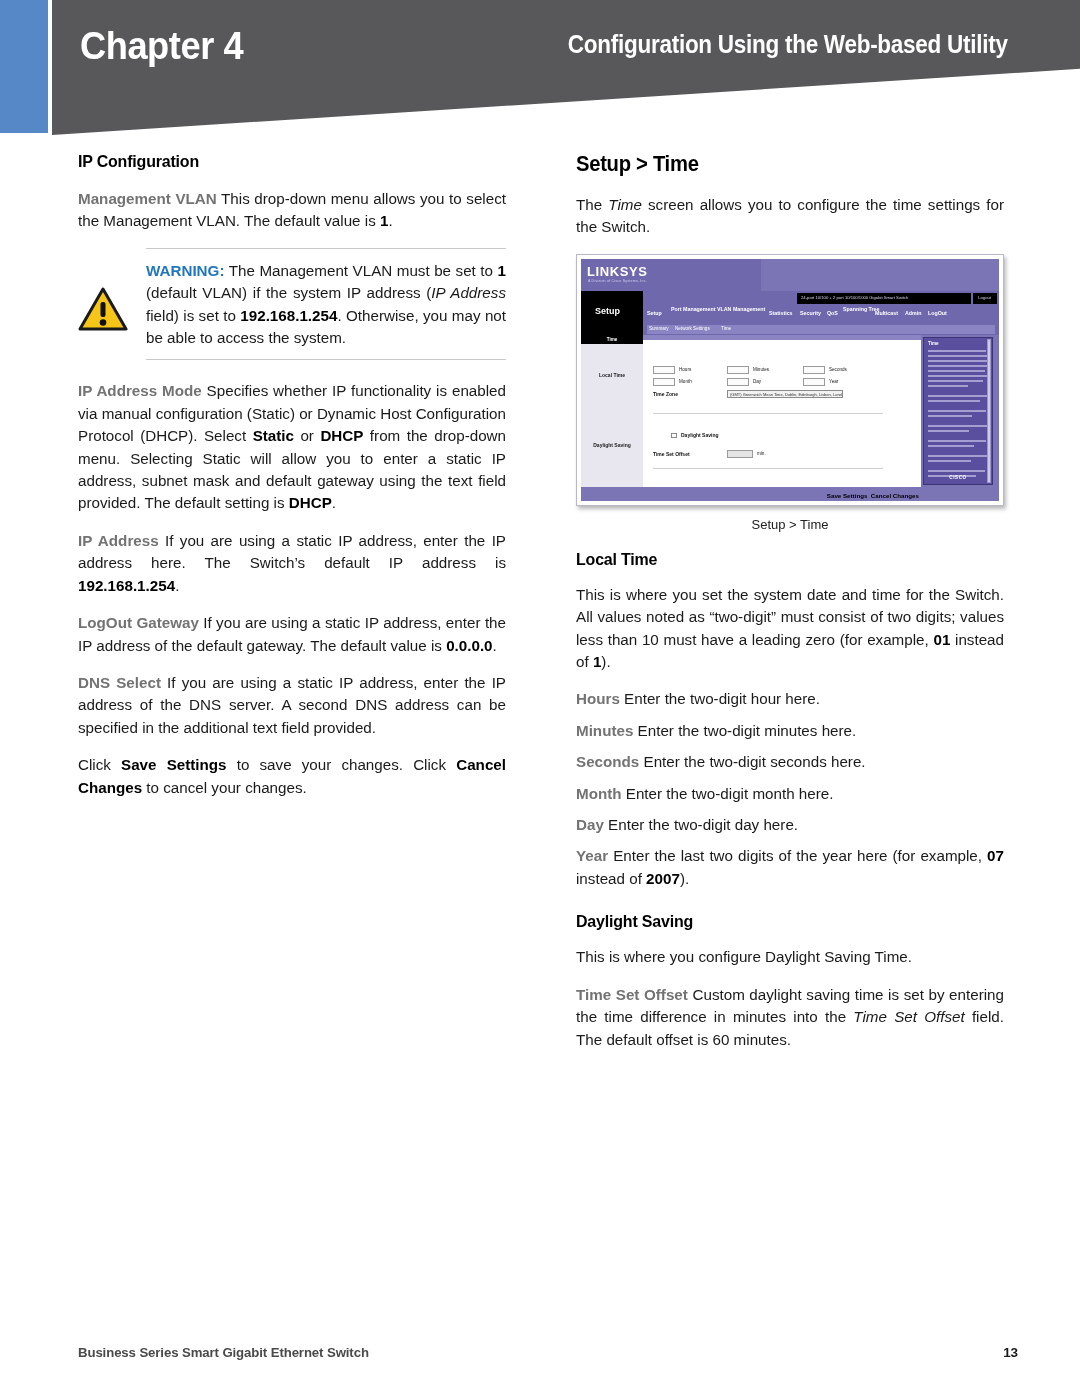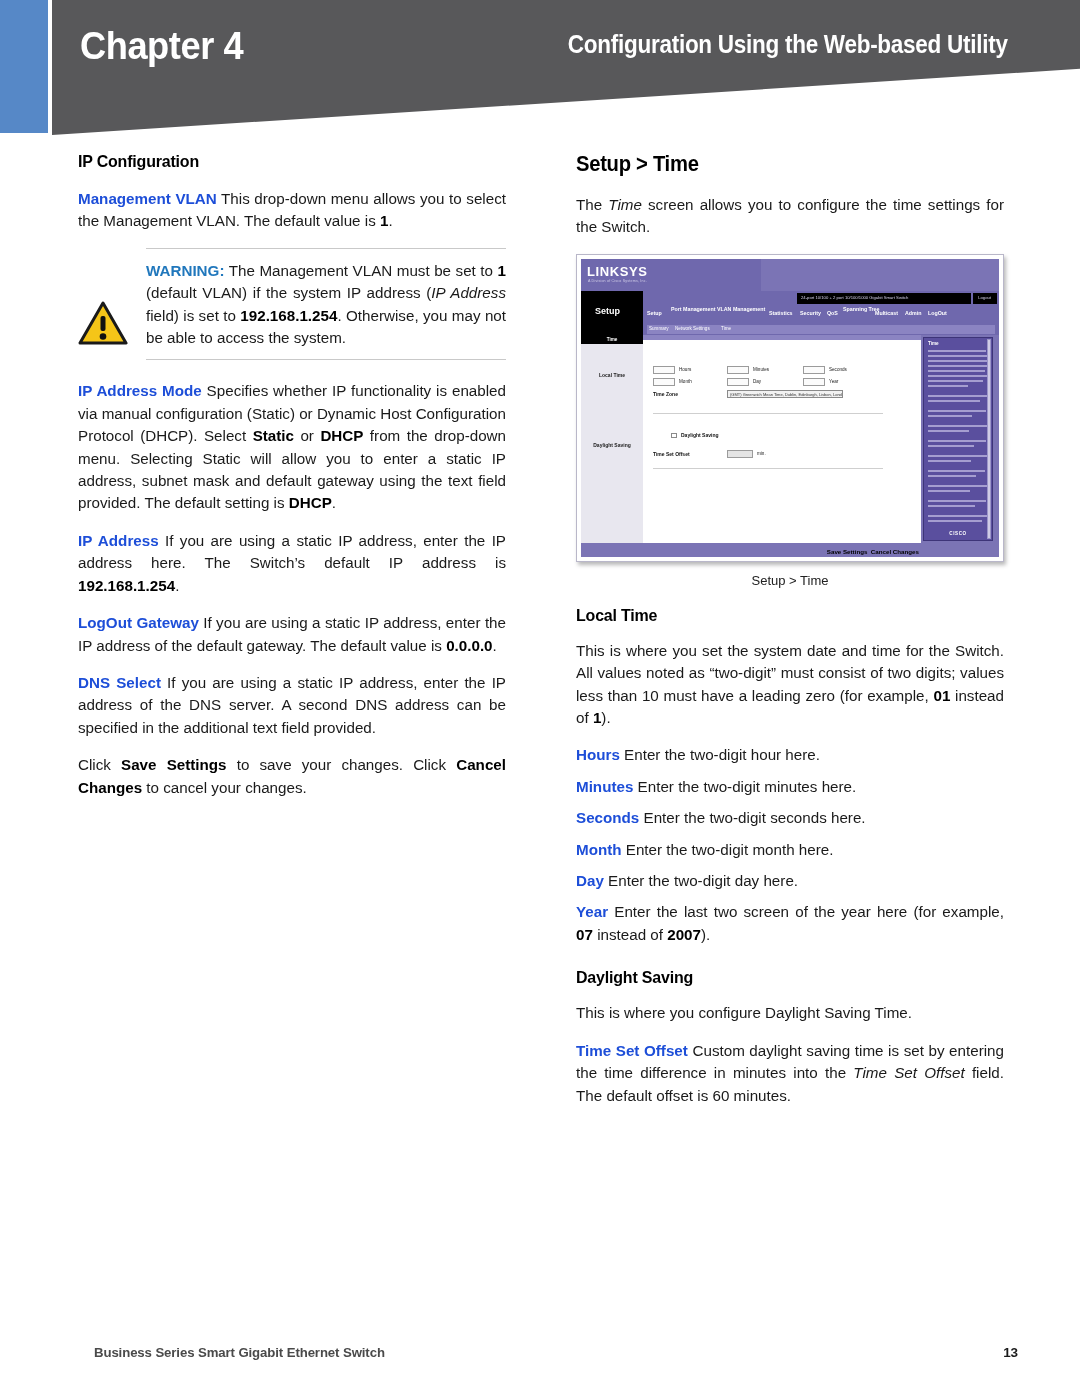--- a/index.html
+++ b/index.html
@@ -103,61 +103,61 @@
     font-size: 15.2px;
     line-height: 22.4px;
     margin: 0 0 15px 0;
     color: #1a1a1a;
     text-align: justify;
     text-justify: inter-word;
   }
   p.body.nojust { text-align: left; }
   p.tight { margin-bottom: 9px; }
   b.term {
-    color: #1d4ed8;
+    color: #737373;
     font-weight: bold;
   }
   b.blk { color: #000; font-weight: bold; }
   i.it  { font-style: italic; }
 
   
   .warnbox {
     position: relative;
     margin: 6px 0 20px 0;
     padding: 0;
   }
   .warn-rule {
     height: 1px;
     background: #c9c9c9;
     margin-left: 68px;
   }
   .warn-inner {
     display: flex;
-    align-items: flex-end;
+    align-items: center;
     padding: 11px 0 10px 0;
   }
   .warn-icon {
     width: 56px;
     flex: 0 0 56px;
     padding-top: 12px;
   }
   .warn-text {
     font-size: 15.2px;
     line-height: 22.4px;
     color: #1a1a1a;
     text-align: justify;
     padding-left: 12px;
   }
   .warn-label { color: #2077BC; font-weight: bold; }
 
   
   .shot {
     position: relative;
     width: 428px;
-    height: 308px;
+    height: 252px;
     margin: 4px 0 0 0;
     background: #ffffff;
     box-shadow: 2px 3px 4px rgba(0,0,0,0.28);
     border: 1px solid #b9b7c9;
     box-sizing: border-box;
     overflow: hidden;
   }
   .shot-inner {
     position: absolute;
     inset: 4px;
@@ -392,21 +392,20 @@
     left: 78px;
     right: 62px;
     bottom: 37px;
     display: flex;
     justify-content: space-between;
     align-items: baseline;
     font-size: 13.2px;
     font-weight: bold;
     color: #4a4a4a;
     letter-spacing: -0.1px;
-    margin-left: 16px;
   }
   .footer .fnum { color: #1a1a1a; font-size: 13.5px; }
 </style>
 </head>
 <body>
 
 <div class="header-wrap">
   <div class="header-blue"></div>
   <div class="header-gray"></div>
   <div class="chapter-title">Chapter 4</div>
@@ -598,21 +597,21 @@
     <b class="term">Seconds</b><span> Enter the two-digit seconds here.</span>
   </p>
   <p class="body tight nojust">
     <b class="term">Month</b><span> Enter the two-digit month here.</span>
   </p>
   <p class="body tight nojust">
     <b class="term">Day</b><span> Enter the two-digit day here.</span>
   </p>
 
   <p class="body tight">
-    <b class="term">Year</b><span> Enter the last two screen of the year here (for example, </span><b class="blk">07</b><span> instead of </span><b class="blk">2007</b><span>).</span>
+    <b class="term">Year</b><span> Enter the last two digits of the year here (for example, </span><b class="blk">07</b><span> instead of </span><b class="blk">2007</b><span>).</span>
   </p>
 
 
   <h3 class="sub">Daylight Saving</h3>
 
   <p class="body nojust">This is where you configure Daylight Saving Time.</p>
 
 
   <p class="body">
     <b class="term">Time Set Offset</b><span> Custom daylight saving time is set by entering the time difference in minutes into the </span><i class="it">Time Set Offset</i><span> field. The default offset is 60 minutes.</span>

